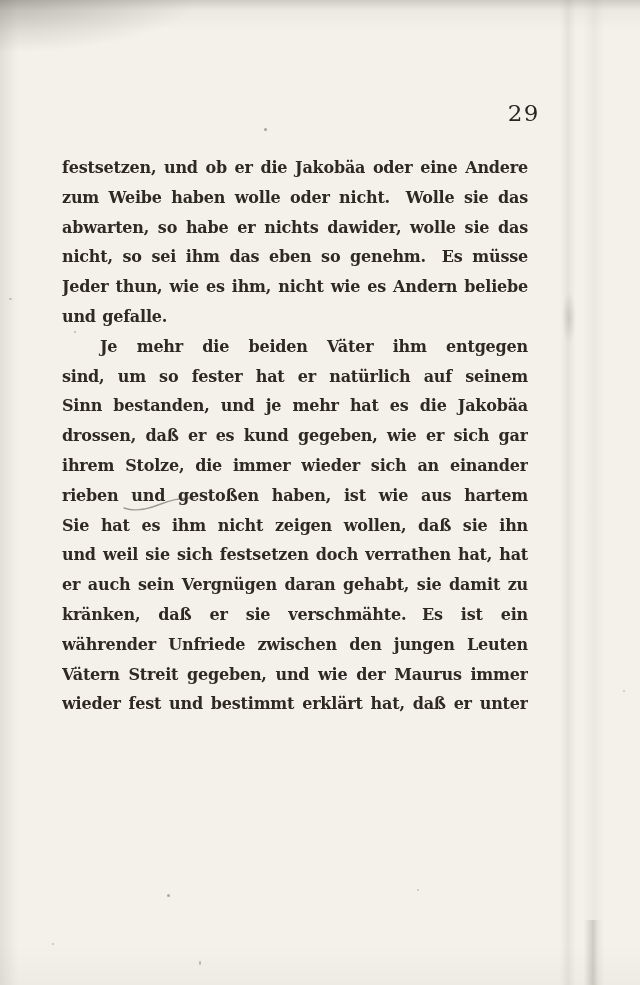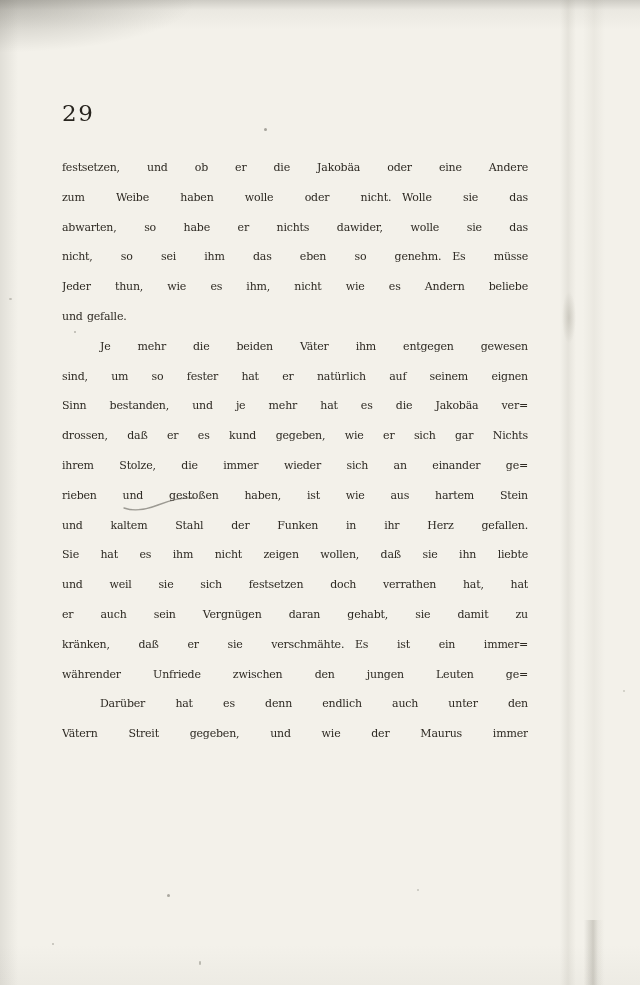--- a/index.html
+++ b/index.html
@@ -44,39 +44,39 @@
     position: absolute;
     left: 562px; top: 290px; width: 14px; height: 55px;
     background: radial-gradient(ellipse 7px 26px at 50% 50%, rgba(140,136,122,0.28), rgba(140,136,122,0));
   }
   
   .page-number {
     position: absolute;
     left: 62px;
     top: 100px;
     width: 478px;
-    text-align: left;
+    text-align: right;
     font-size: 23px;
     letter-spacing: 1.5px;
     color: #28251f;
   }
   
   .text-block {
     position: absolute;
     left: 62px;
     top: 153px;
     width: 466px;
     color: #2e2a23;
   }
   .line {
     height: 29.8px;
     line-height: 29.8px;
     overflow: hidden;
-    font-size: 11px;
-    font-weight: normal;
+    font-size: 16px;
+    font-weight: bold;
     letter-spacing: -0.2px;
     word-spacing: 1px;
     text-align: justify;
   }
   
   .line.j::after {
     content: "";
     display: inline-block;
     width: 100%;
     height: 0;
@@ -128,31 +128,30 @@
     <div class="line">und gefalle.</div>
   </div>
 
   <div>
     <div class="line j indent">Je mehr die beiden Väter ihm entgegen gewesen</div>
     <div class="line j">sind, um so fester hat er natürlich auf seinem eignen</div>
     <div class="line j">Sinn bestanden, und je mehr hat es die Jakobäa ver=</div>
     <div class="line j">drossen, daß er es kund gegeben, wie er sich gar Nichts</div>
     <div class="line j">ihrem Stolze, die immer wieder sich an einander ge=</div>
     <div class="line j">rieben und gestoßen haben, ist wie aus hartem Stein</div>
-    <div class="line j">und kaltem Stahl der Funken in ihr Herz gefallen.</div>
     <div class="line j">Sie hat es ihm nicht zeigen wollen, daß sie ihn liebte</div>
     <div class="line j">und weil sie sich festsetzen doch verrathen hat, hat</div>
     <div class="line j">er auch sein Vergnügen daran gehabt, sie damit zu</div>
     <div class="line j">kränken, daß er sie verschmähte. Es ist ein immer=</div>
     <div class="line j">währender Unfriede zwischen den jungen Leuten ge=</div>
   </div>
 
   <div>
-    <div class="line j indent">Darüber hat es denn endlich auch unter den</div>
     <div class="line j">Vätern Streit gegeben, und wie der Maurus immer</div>
+    <div class="line j">wieder fest und bestimmt erklärt hat, daß er unter</div>
   </div>
 
 </div>
 
 <svg class="pencil-mark" width="90" height="22" viewBox="0 0 90 22">
   <path d="M4 16 Q 18 21, 38 13 T 74 6" fill="none" stroke="rgba(70,68,60,0.5)" stroke-width="1.4" stroke-linecap="round"></path>
 </svg>
 
 <div class="speck sp1"></div>
 <div class="speck sp2"></div>

